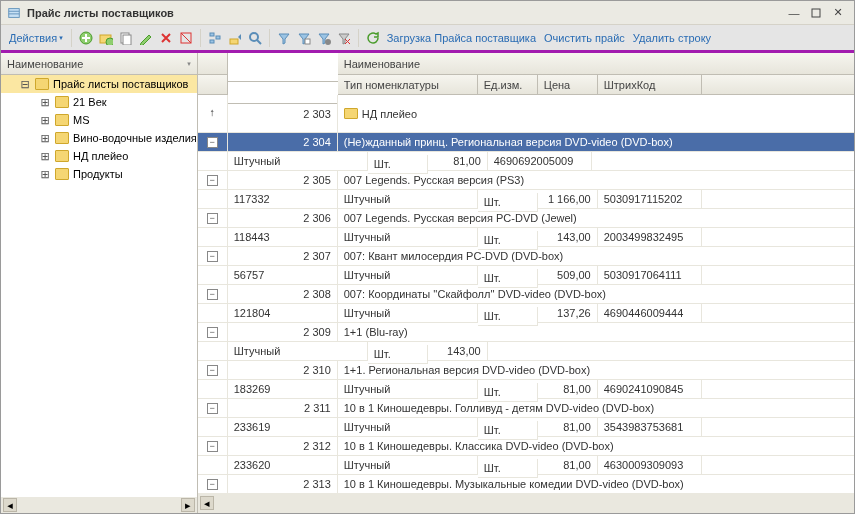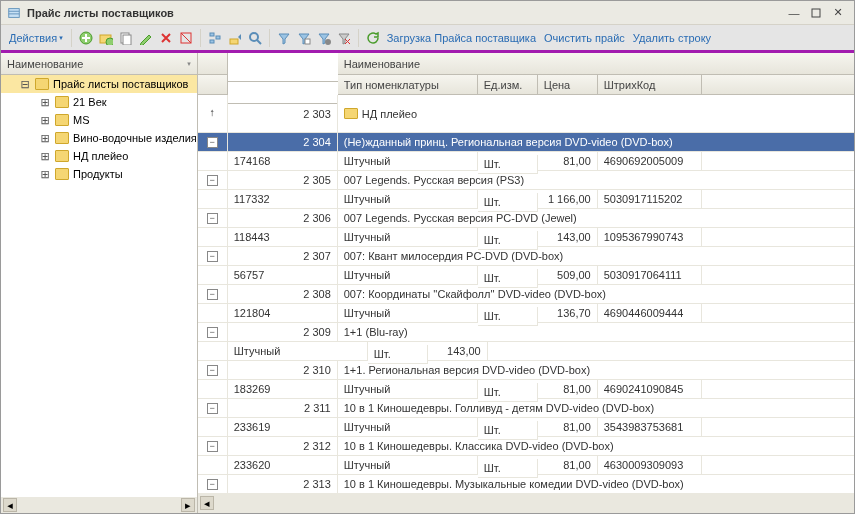--- a/index.html
+++ b/index.html
@@ -267,21 +267,20 @@
             <div class="data-row row-selected">
               <div class="line">
                 <div class="cell col-toggle">
                   <span class="minus">−</span>
                 </div>
                 <div class="cell col-code">2 304</div>
                 <div class="cell col-name" style="width:564px;">(Не)жданный принц. Региональная версия DVD-video (DVD-box)</div>
               </div>
               <div class="line">
                 <div class="cell col-toggle"></div>
-                <div class="cell col-code" style="justify-content:flex-start;">174168</div>
                 <div class="cell col-name" style="width:140px;">Штучный</div>
                 <div class="cell col-unit">Шт.</div>
                 <div class="cell col-price">81,00</div>
                 <div class="cell col-barcode">4690692005009</div>
                 <div class="cell" style="flex:1;"></div>
               </div>
             </div>
             <div class="data-row">
               <div class="line">
                 <div class="cell col-toggle">
@@ -307,21 +306,21 @@
                 </div>
                 <div class="cell col-code">2 306</div>
                 <div class="cell col-name" style="width:564px;">007 Legends. Русская версия PC-DVD (Jewel)</div>
               </div>
               <div class="line">
                 <div class="cell col-toggle"></div>
                 <div class="cell col-code" style="justify-content:flex-start;">118443</div>
                 <div class="cell col-name" style="width:140px;">Штучный</div>
                 <div class="cell col-unit">Шт.</div>
                 <div class="cell col-price">143,00</div>
-                <div class="cell col-barcode">1095367990743</div>
+                <div class="cell col-barcode">2003499832495</div>
                 <div class="cell" style="flex:1;"></div>
               </div>
             </div>
             <div class="data-row">
               <div class="line">
                 <div class="cell col-toggle">
                   <span class="minus">−</span>
                 </div>
                 <div class="cell col-code">2 307</div>
                 <div class="cell col-name" style="width:564px;">007: Квант милосердия PC-DVD (DVD-box)</div>
@@ -342,21 +341,21 @@
                   <span class="minus">−</span>
                 </div>
                 <div class="cell col-code">2 308</div>
                 <div class="cell col-name" style="width:564px;">007: Координаты ''Скайфолл'' DVD-video (DVD-box)</div>
               </div>
               <div class="line">
                 <div class="cell col-toggle"></div>
                 <div class="cell col-code" style="justify-content:flex-start;">121804</div>
                 <div class="cell col-name" style="width:140px;">Штучный</div>
                 <div class="cell col-unit">Шт.</div>
-                <div class="cell col-price">136,70</div>
+                <div class="cell col-price">137,26</div>
                 <div class="cell col-barcode">4690446009444</div>
                 <div class="cell" style="flex:1;"></div>
               </div>
             </div>
             <div class="data-row">
               <div class="line">
                 <div class="cell col-toggle">
                   <span class="minus">−</span>
                 </div>
                 <div class="cell col-code">2 309</div>

